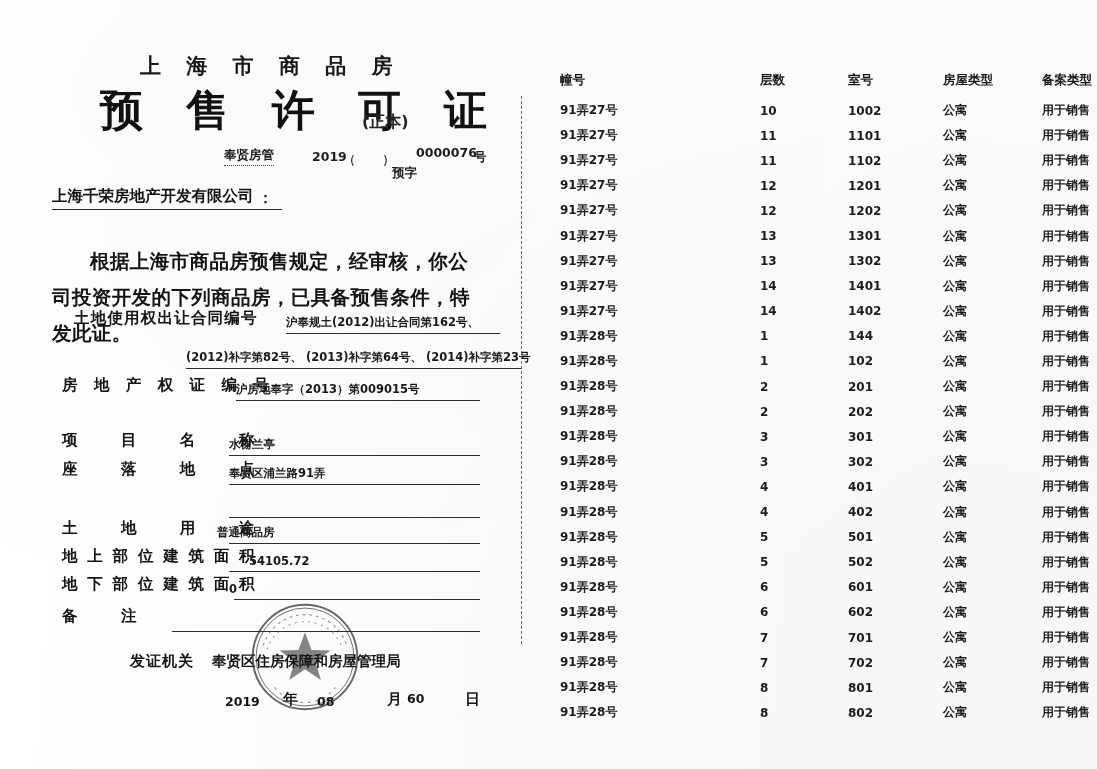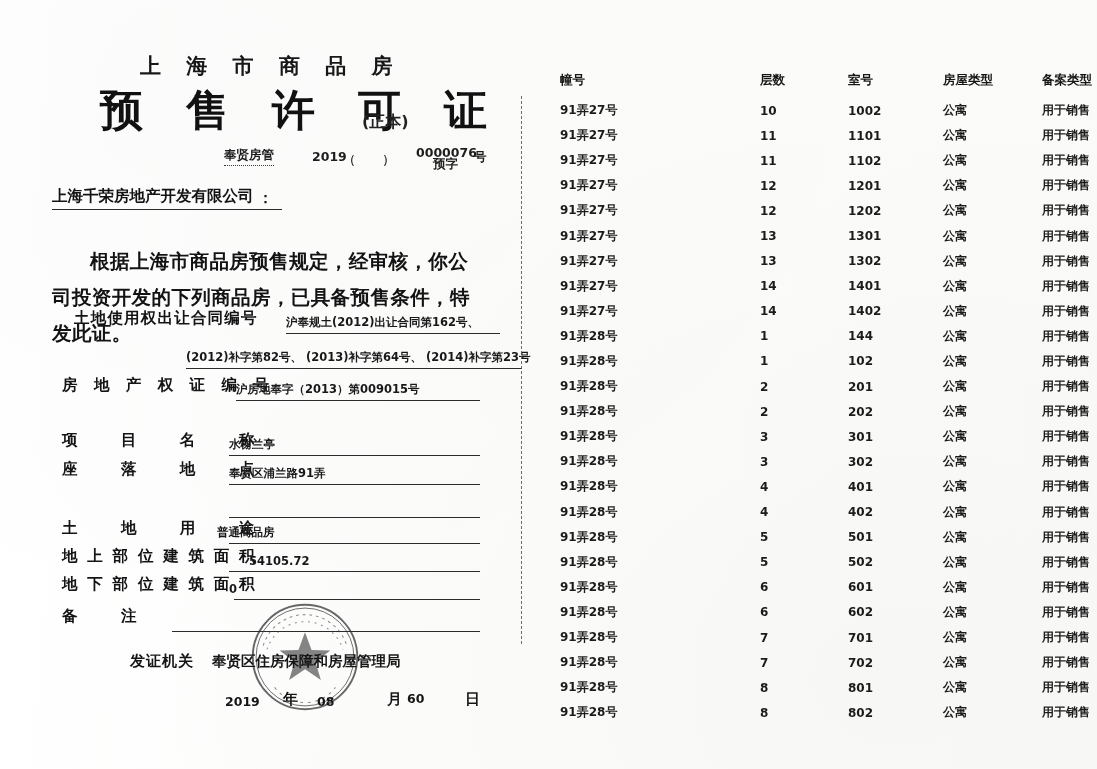--- a/index.html
+++ b/index.html
@@ -73,21 +73,21 @@
     width: 290px; height: 26px;
     font-size: 12.5px;
     font-weight: 700;
     color: #1d1d1d;
   }
   #num-row .seg { position: absolute; white-space: nowrap; }
   #num-dept  { left: 0;    top: 2px; border-bottom: 1px dotted #3a3a3a; padding-bottom:1px;}
   #num-year  { left: 88px; top: 4px; font-weight: 600; }
   #num-paren1{ left: 126px; top: 8px; font-weight: 500;}
   #num-paren2{ left: 159px; top: 8px; font-weight: 500;}
-  #num-pre   { left: 168px; top: 11px; margin-left: 41px; }
+  #num-pre   { left: 168px; top: 20px; }
   #num-code  { left: 192px; top: 0px; font-weight: 600; }
   #num-hao   { left: 250px; top: 4px; }
 
   
   #addressee {
     position: absolute;
     left: 52px; top: 186px;
     font-size: 15.5px;
     font-weight: 600;
     color: #131313;

